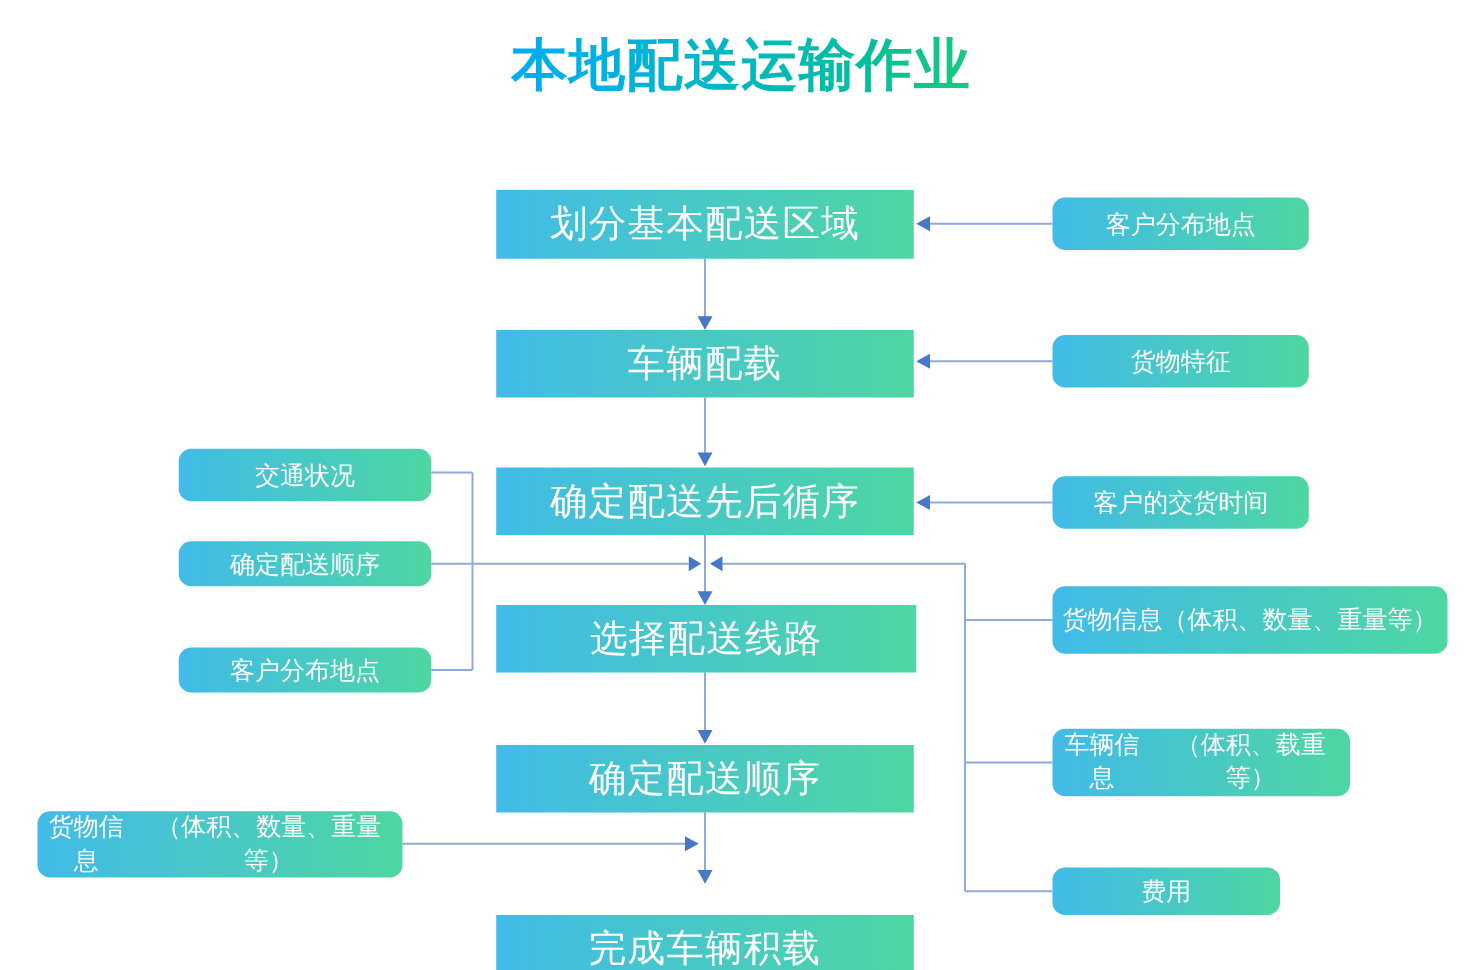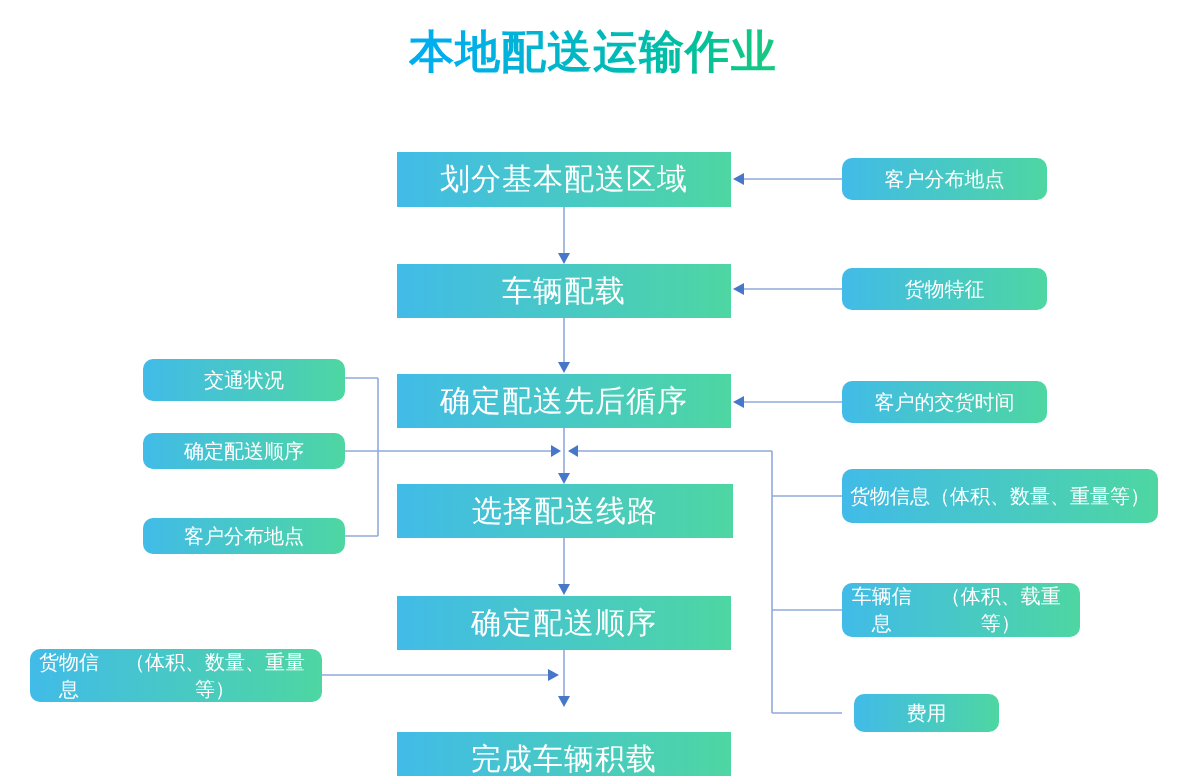--- a/index.html
+++ b/index.html
@@ -30,21 +30,21 @@
   .step4 { left:397px; top:484px; width:336px; height:54px; }
   .step5 { left:397px; top:596px; width:334px; height:54px; }
   .step6 { left:397px; top:708px; width:334px; height:54px;margin-top:24px; }
 
   
   .pr1 { left:842px; top:158px; width:205px; height:42px; }
   .pr2 { left:842px; top:268px; width:205px; height:42px; }
   .pr3 { left:842px; top:381px; width:205px; height:42px; }
   .pr4 { left:842px; top:469px; width:316px; height:54px; }
   .pr5 { left:842px; top:583px; width:238px; height:54px; }
-  .pr6 { left:842px; top:694px; width:145px; height:38px;margin-left:12px; }
+  .pr6 { left:842px; top:694px; width:182px; height:38px; }
 
   
   .pl1 { left:143px; top:359px; width:202px; height:42px; }
   .pl2 { left:143px; top:433px; width:202px; height:36px; }
   .pl3 { left:143px; top:518px; width:202px; height:36px; }
   .pl4 { left:30px;  top:649px; width:292px; height:53px; }
 
   .connector-layer { position:absolute; left:0; top:0; z-index:1; }
   .connector-layer line { stroke:#8FAADC; stroke-width:1.6; }
   .connector-layer polygon { fill:#4777C8; }

